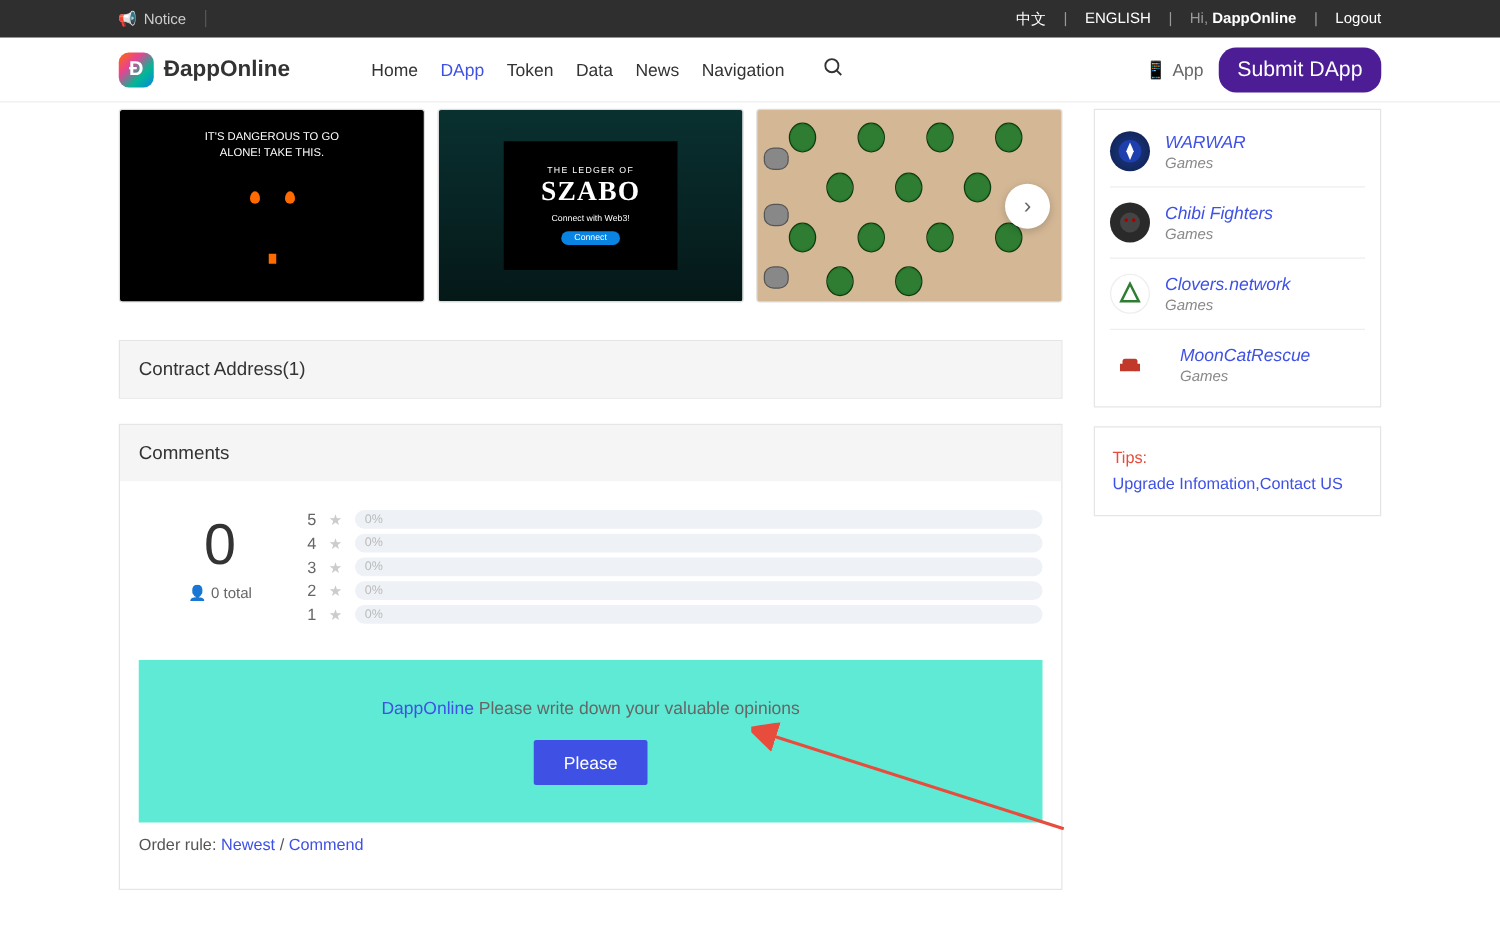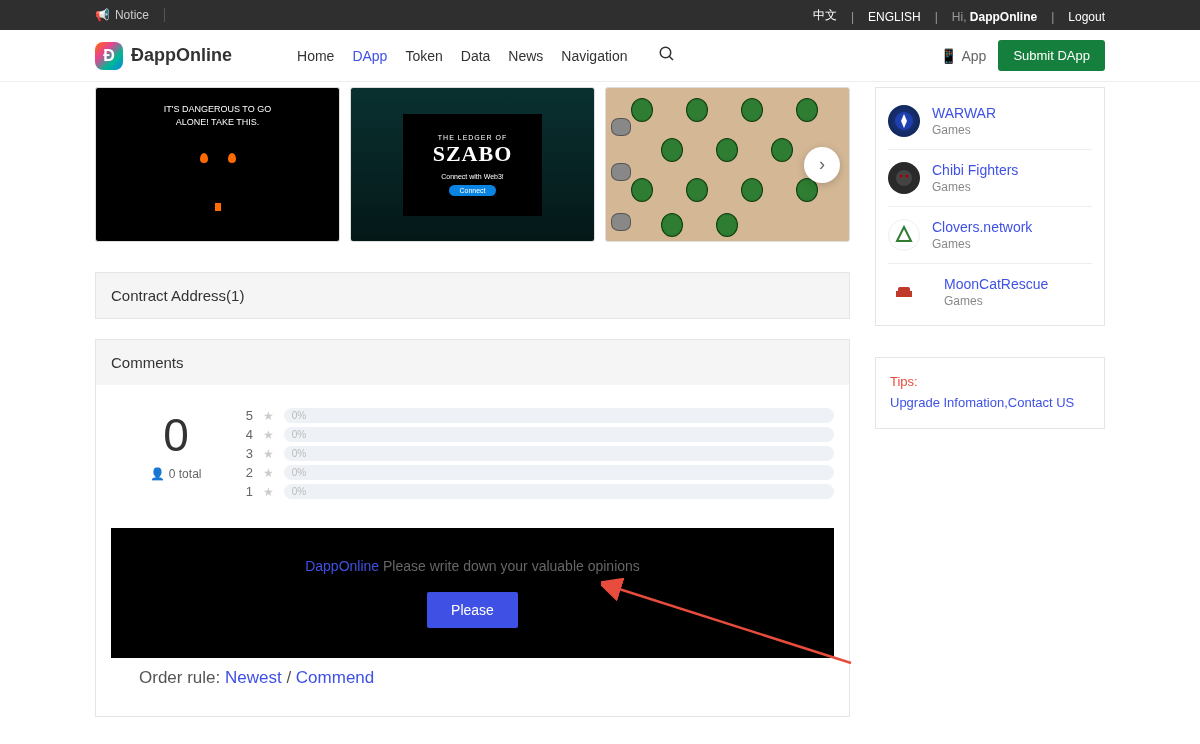--- a/index.html
+++ b/index.html
@@ -3,35 +3,35 @@
 <meta charset="utf-8">
 <style>
 * { margin: 0; padding: 0; box-sizing: border-box; font-family: Arial, sans-serif; }
 body { background: #fff; font-size: 14px; color: #333; }
 
 .topbar { background: #2f2f2f; color: #ccc; height: 30px; display: flex; align-items: center; padding: 0 95px; font-size: 12px; }
 .topbar-left { display: flex; align-items: center; flex: 1; gap: 10px; overflow: hidden; }
 .topbar-notice { display: flex; align-items: center; gap: 5px; padding-right: 15px; border-right: 1px solid #555; }
 .topbar-scroll { white-space: nowrap; padding-left: 20px; color: #fff; }
 .topbar-scroll2 { color: #fff; margin-left: 30px; }
-.topbar-right { display: flex; align-items: flex-end; gap: 14px; }
+.topbar-right { display: flex; align-items: flex-start; gap: 14px; }
 .topbar-right span { color: #999; }
 .topbar-right a { color: #fff; text-decoration: none; }
 .topbar-sep { color: #666; }
 
 .navbar { height: 52px; border-bottom: 1px solid #eee; display: flex; align-items: center; padding: 0 95px; }
 .logo { display: flex; align-items: center; gap: 8px; font-weight: bold; font-size: 18px; }
 .logo-icon { width: 28px; height: 28px; background: linear-gradient(135deg, #ff6b00, #e84393, #00b894, #0984e3); border-radius: 8px; position: relative; display: flex; align-items: center; justify-content: center; color: #fff; font-size: 16px; font-weight: bold; }
 .nav-links { display: flex; gap: 18px; margin-left: 65px; }
 .nav-links a { color: #333; text-decoration: none; font-size: 14px; }
 .nav-links a.active { color: #3f51e5; font-weight: 500; text-align: right; }
 .search-icon { margin-left: 30px; color: #333; }
 .nav-right { margin-left: auto; display: flex; align-items: center; gap: 12px; }
 .app-link { color: #666; display: flex; align-items: center; gap: 4px; }
-.submit-dapp { background: #15803d; color: #fff; padding: 8px 15px; border: none; border-radius: 3px; cursor: pointer; font-size: 13px; }
+.submit-dapp { background: #4c1d95; color: #fff; padding: 8px 15px; border: none; border-radius: 14px; cursor: pointer; font-size: 17px; }
 
 .content { display: flex; padding: 0 95px; gap: 25px; margin-top: 5px; }
 .main { flex: 1; }
 .sidebar { width: 230px; }
 
 .carousel { display: flex; gap: 10px; position: relative; margin-bottom: 30px; }
 .carousel-item { flex: 1; height: 155px; border: 1px solid #ddd; border-radius: 3px; overflow: hidden; position: relative; }
 .carousel-item.dark1 { background: linear-gradient(180deg, #0a3030 0%, #051818 100%); display: flex; align-items: center; justify-content: center; }
 .szabo { background: #000; padding: 20px 30px; text-align: center; color: #fff; }
 .szabo-top { font-size: 7px; letter-spacing: 1px; }
@@ -57,29 +57,29 @@
 .rating-left { width: 130px; text-align: center; }
 .rating-num { font-size: 46px; font-weight: 300; color: #333; }
 .rating-total { font-size: 12px; color: #666; margin-top: 5px; }
 .rating-bars { flex: 1; }
 .rating-row { display: flex; align-items: center; gap: 10px; margin-bottom: 4px; }
 .rating-row-num { width: 12px; text-align: right; font-size: 13px; color: #666; }
 .rating-star { color: #ccc; font-size: 12px; }
 .rating-bar { flex: 1; height: 15px; background: #eef1f5; border-radius: 8px; position: relative; }
 .rating-pct { position: absolute; left: 8px; top: 0; font-size: 10px; color: #bbb; line-height: 15px; }
 
-.comment-form { background: #000000; padding: 30px; text-align: center; margin-top: 20px; }
+.comment-form { background: #5eead4; padding: 30px; text-align: center; margin-top: 20px; }
 .comment-prompt { color: #666; margin-bottom: 18px; }
 .comment-prompt a { color: #3f51e5; text-decoration: none; }
 .submit-btn { background: #3f51e5; color: #fff; border: none; padding: 10px 24px; font-size: 14px; cursor: pointer; border-radius: 2px; }
 
-.order-rule { padding: 10px 0; font-size: 17px; color: #555; margin-left: 28px; }
+.order-rule { padding: 10px 0; font-size: 13px; color: #555; }
 .order-rule a { color: #3f51e5; text-decoration: none; }
 
-.side-list { border: 1px solid #e5e5e5; padding: 5px 12px; margin-bottom: 31px; }
+.side-list { border: 1px solid #e5e5e5; padding: 5px 12px; margin-bottom: 15px; font-style: italic; }
 .side-item { display: flex; align-items: center; gap: 12px; padding: 12px 0; border-bottom: 1px solid #eee; }
 .side-item:last-child { border-bottom: none; gap: 24px; }
 .side-icon { width: 32px; height: 32px; border-radius: 50%; display: flex; align-items: center; justify-content: center; font-size: 14px; flex-shrink: 0; }
 .side-icon.i1 { background: radial-gradient(circle, #1e3a8a, #0c1f4a); color: #fff; }
 .side-icon.i2 { background: #2a2a2a; }
 .side-icon.i3 { background: #fff; border: 1px solid #eee; }
 .side-icon.i4 { background: #fff; }
 .side-info a { color: #3f51e5; text-decoration: none; font-size: 14px; display: block; margin-bottom: 2px; }
 .side-cat { color: #888; font-size: 12px; }
 

